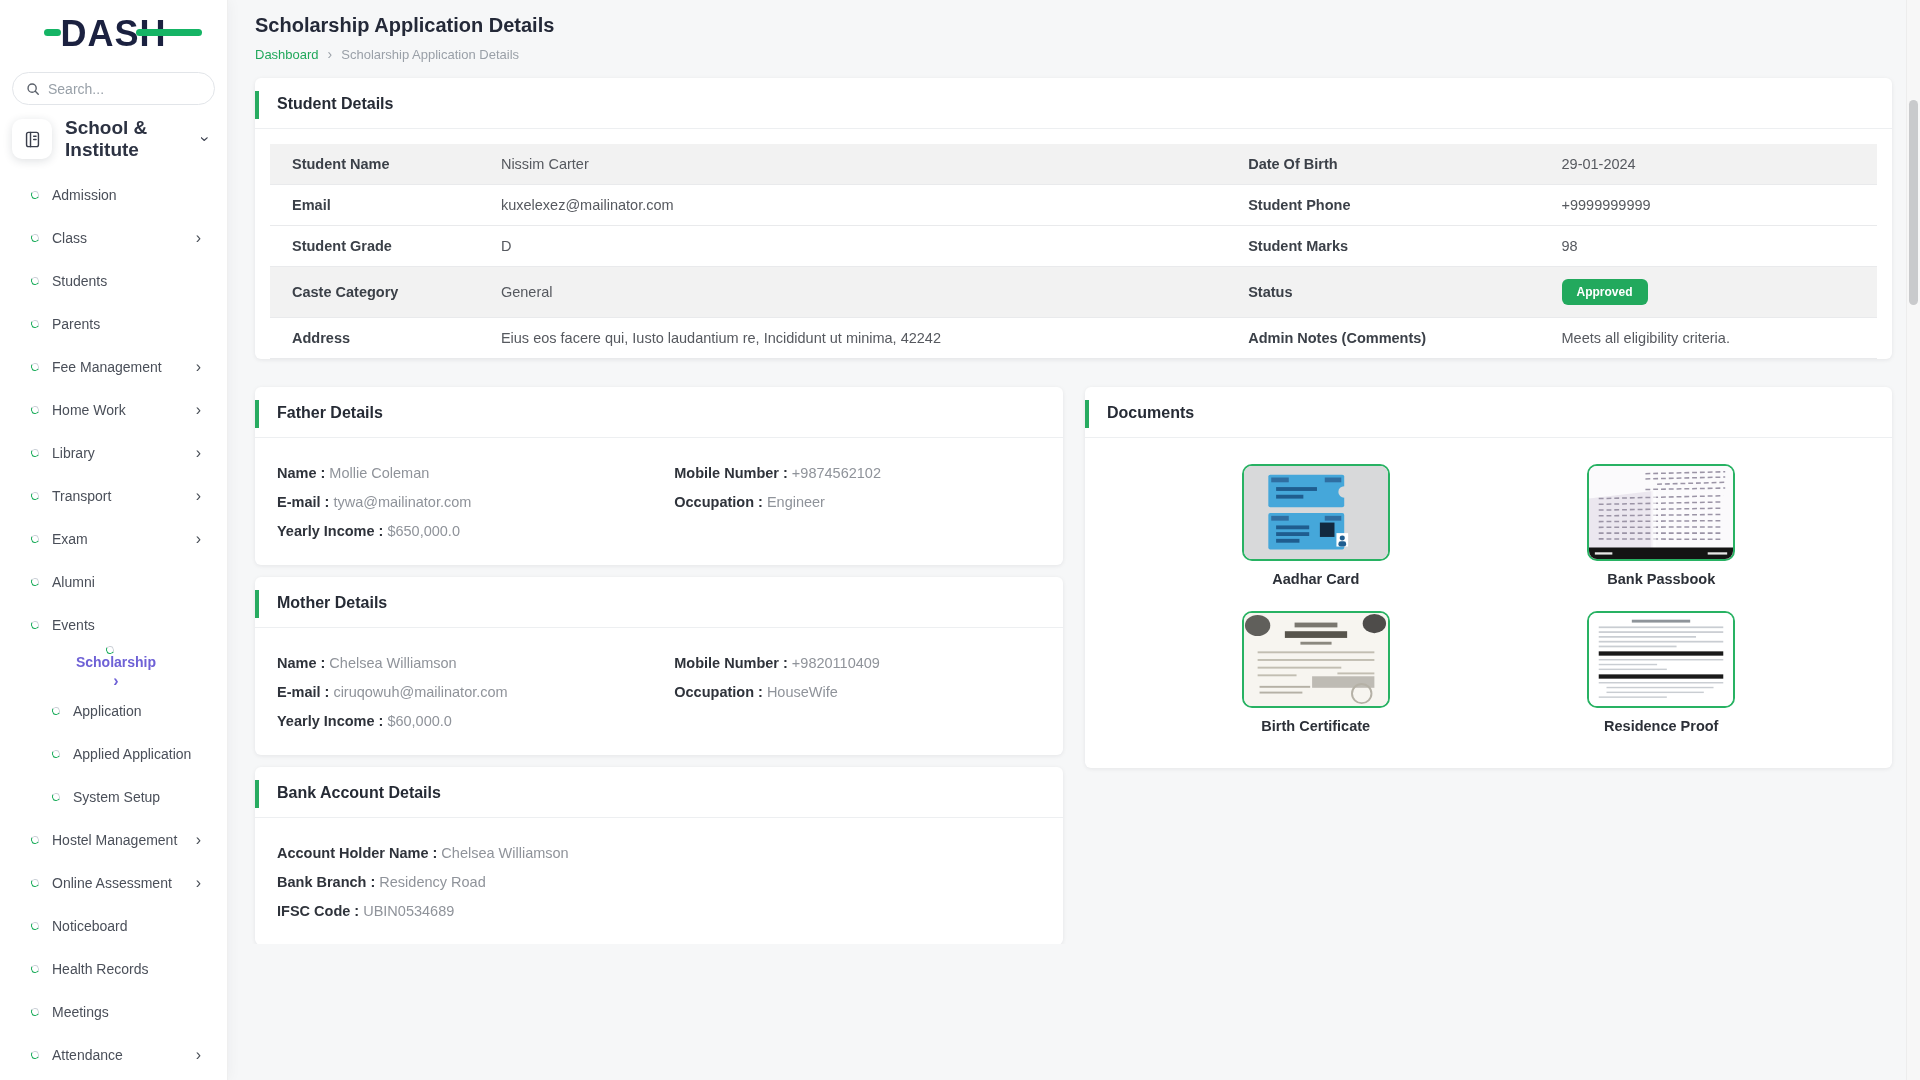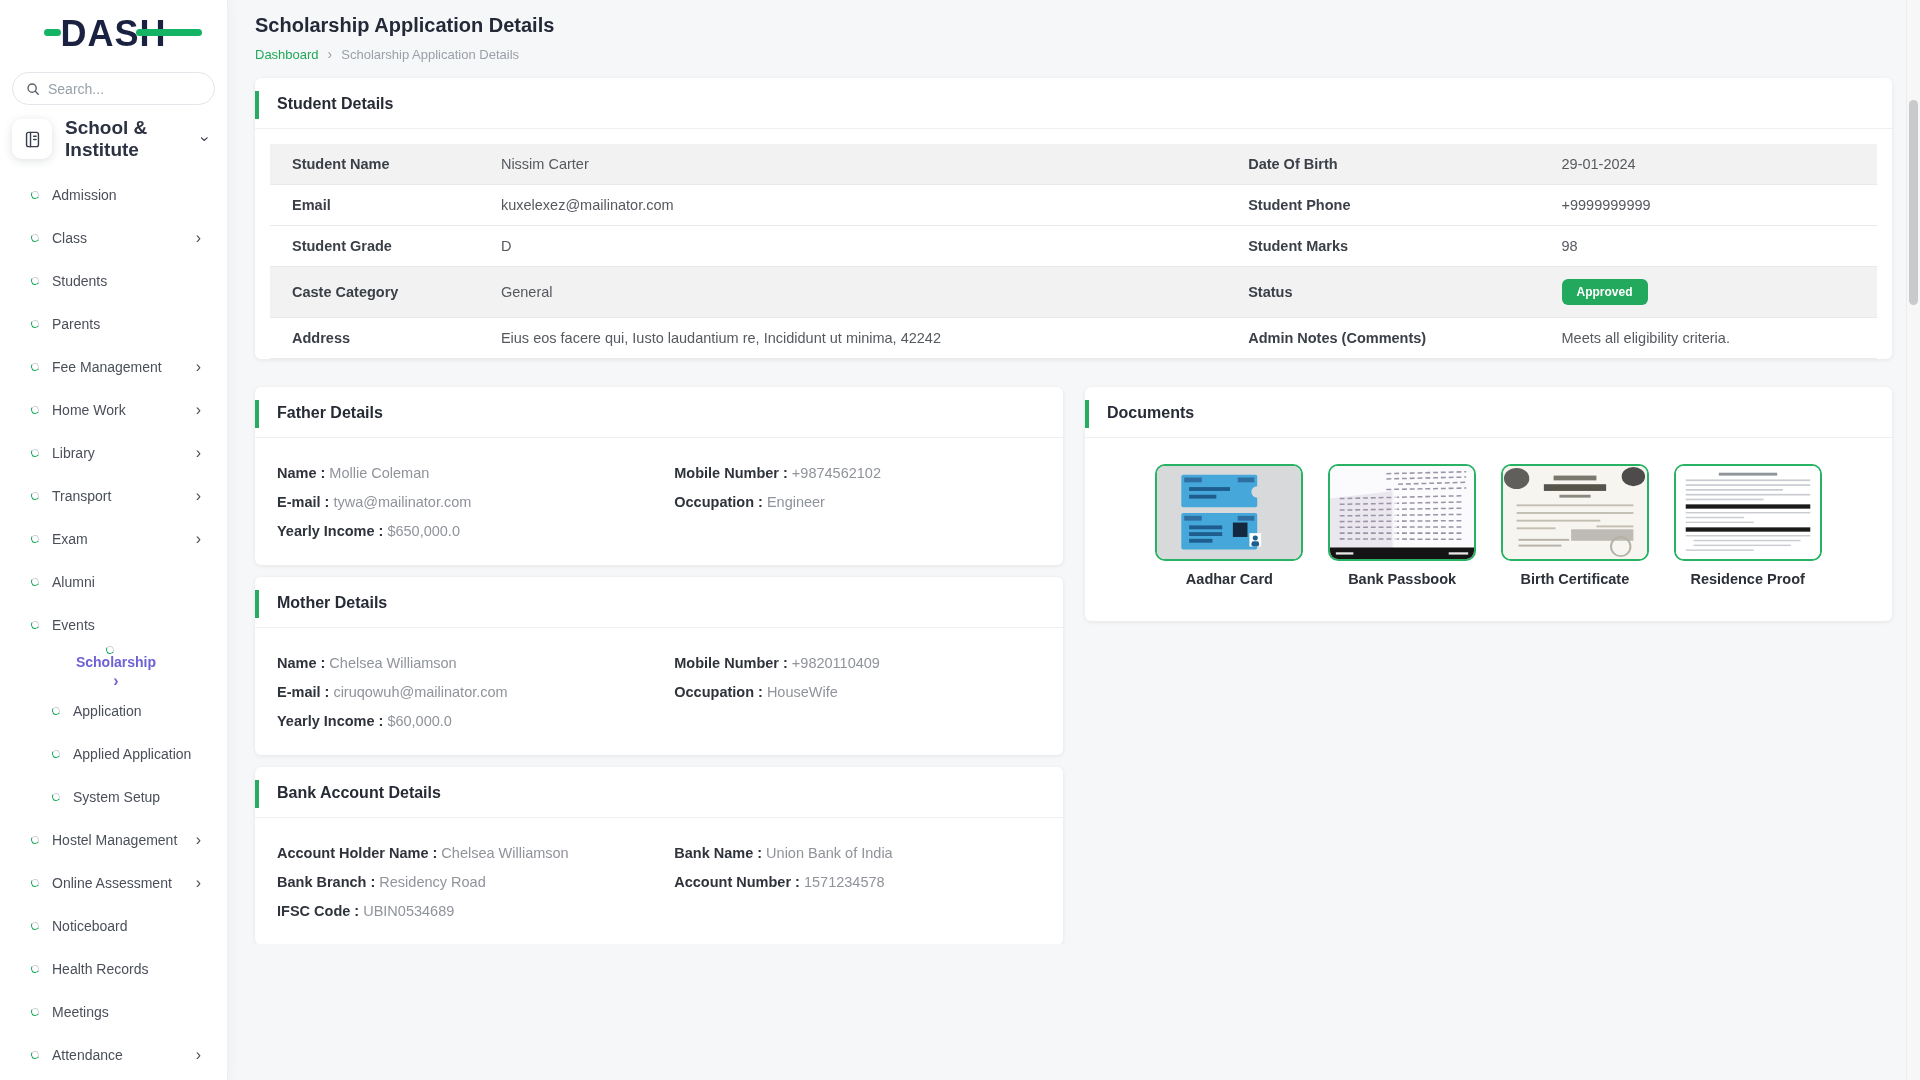--- a/index.html
+++ b/index.html
@@ -64,21 +64,21 @@
   .col-left { width:808px; flex:none; display:flex; flex-direction:column; gap:12px; }
   .col-right { flex:1; margin-left:22px; }
 
   .info-body { padding:25px 22px 24px; display:flex; font-size:14.5px; }
   .info-col { display:flex; flex-direction:column; gap:9px; }
   .info-col.left { width:52%; } .info-col.right { width:48%; }
   .field { line-height:20px; }
   .f-label { font-weight:bold; color:#2f333b; margin-right:4px; }
   .f-value { color:#8f939a; }
 
-  .docs-grid { display:grid; grid-template-columns:repeat(4,1fr); row-gap:24px; padding:26px 58px 34px;
+  .docs-grid { display:grid; grid-template-columns:repeat(2,1fr); row-gap:24px; padding:26px 58px 34px;
                justify-items:center; }
   .doc-item { display:flex; flex-direction:column; align-items:center; cursor:pointer; }
   .doc-thumb { width:148px; height:97px; border:2px solid #28b263; border-radius:10px; overflow:hidden;
                background:#fff; display:block; }
   .doc-thumb svg { display:block; width:100%; height:100%; }
   .doc-label { margin-top:10px; font-size:14.5px; font-weight:bold; color:#2c3038; }
 
   
   .scrollbar { position:fixed; right:0; top:0; width:14px; height:1080px; background:#f7f7f7;
                border-left:1px solid #ededed; z-index:20; }
@@ -315,24 +315,20 @@
       </section>
 
       <section class="card">
         <div class="card-header">Bank Account Details</div>
         <div class="info-body">
           <div class="info-col left">
             <div class="field"><span class="f-label">Account Holder Name :</span><span class="f-value">Chelsea Williamson</span></div>
             <div class="field"><span class="f-label">Bank Branch :</span><span class="f-value">Residency Road</span></div>
             <div class="field"><span class="f-label">IFSC Code :</span><span class="f-value">UBIN0534689</span></div>
           </div>
-          <div class="info-col right">
-            <div class="field"><span class="f-label">Bank Name :</span><span class="f-value">Union Bank of India</span></div>
-            <div class="field"><span class="f-label">Account Number :</span><span class="f-value">1571234578</span></div>
-          </div>
         </div>
       </section>
 
     </div>
 
     <div class="col-right">
       <section class="card">
         <div class="card-header">Documents</div>
         <div class="docs-grid">
 

